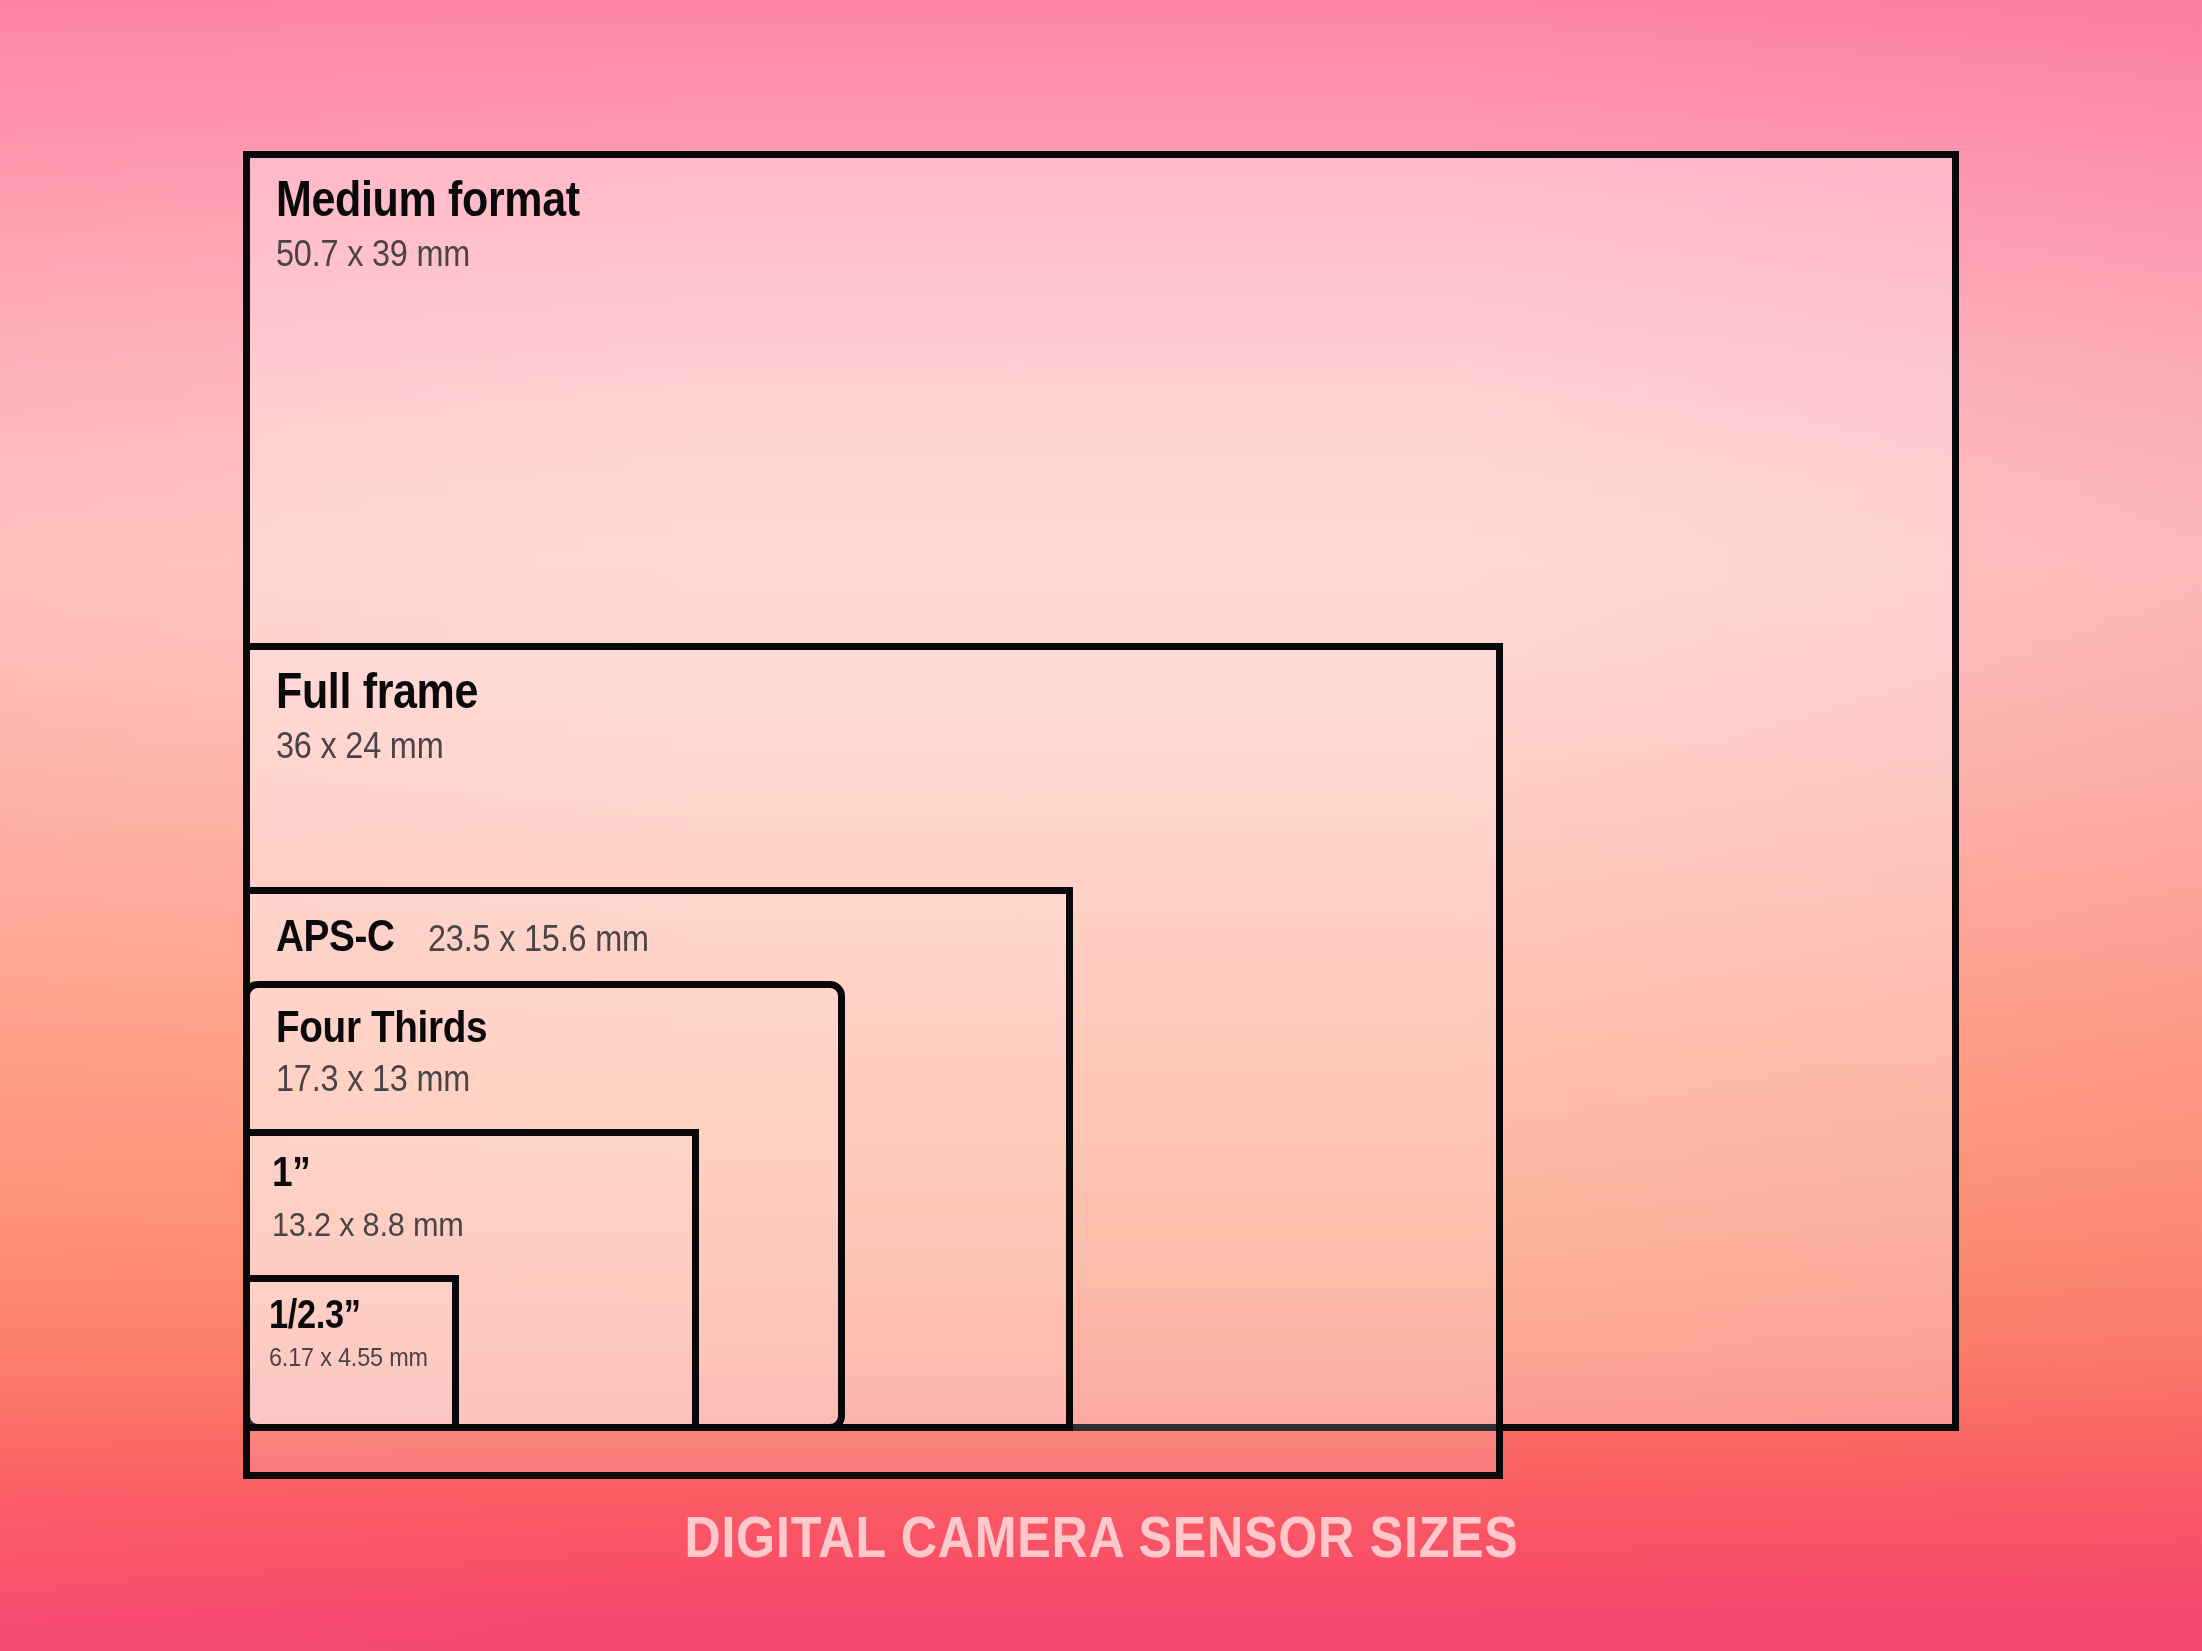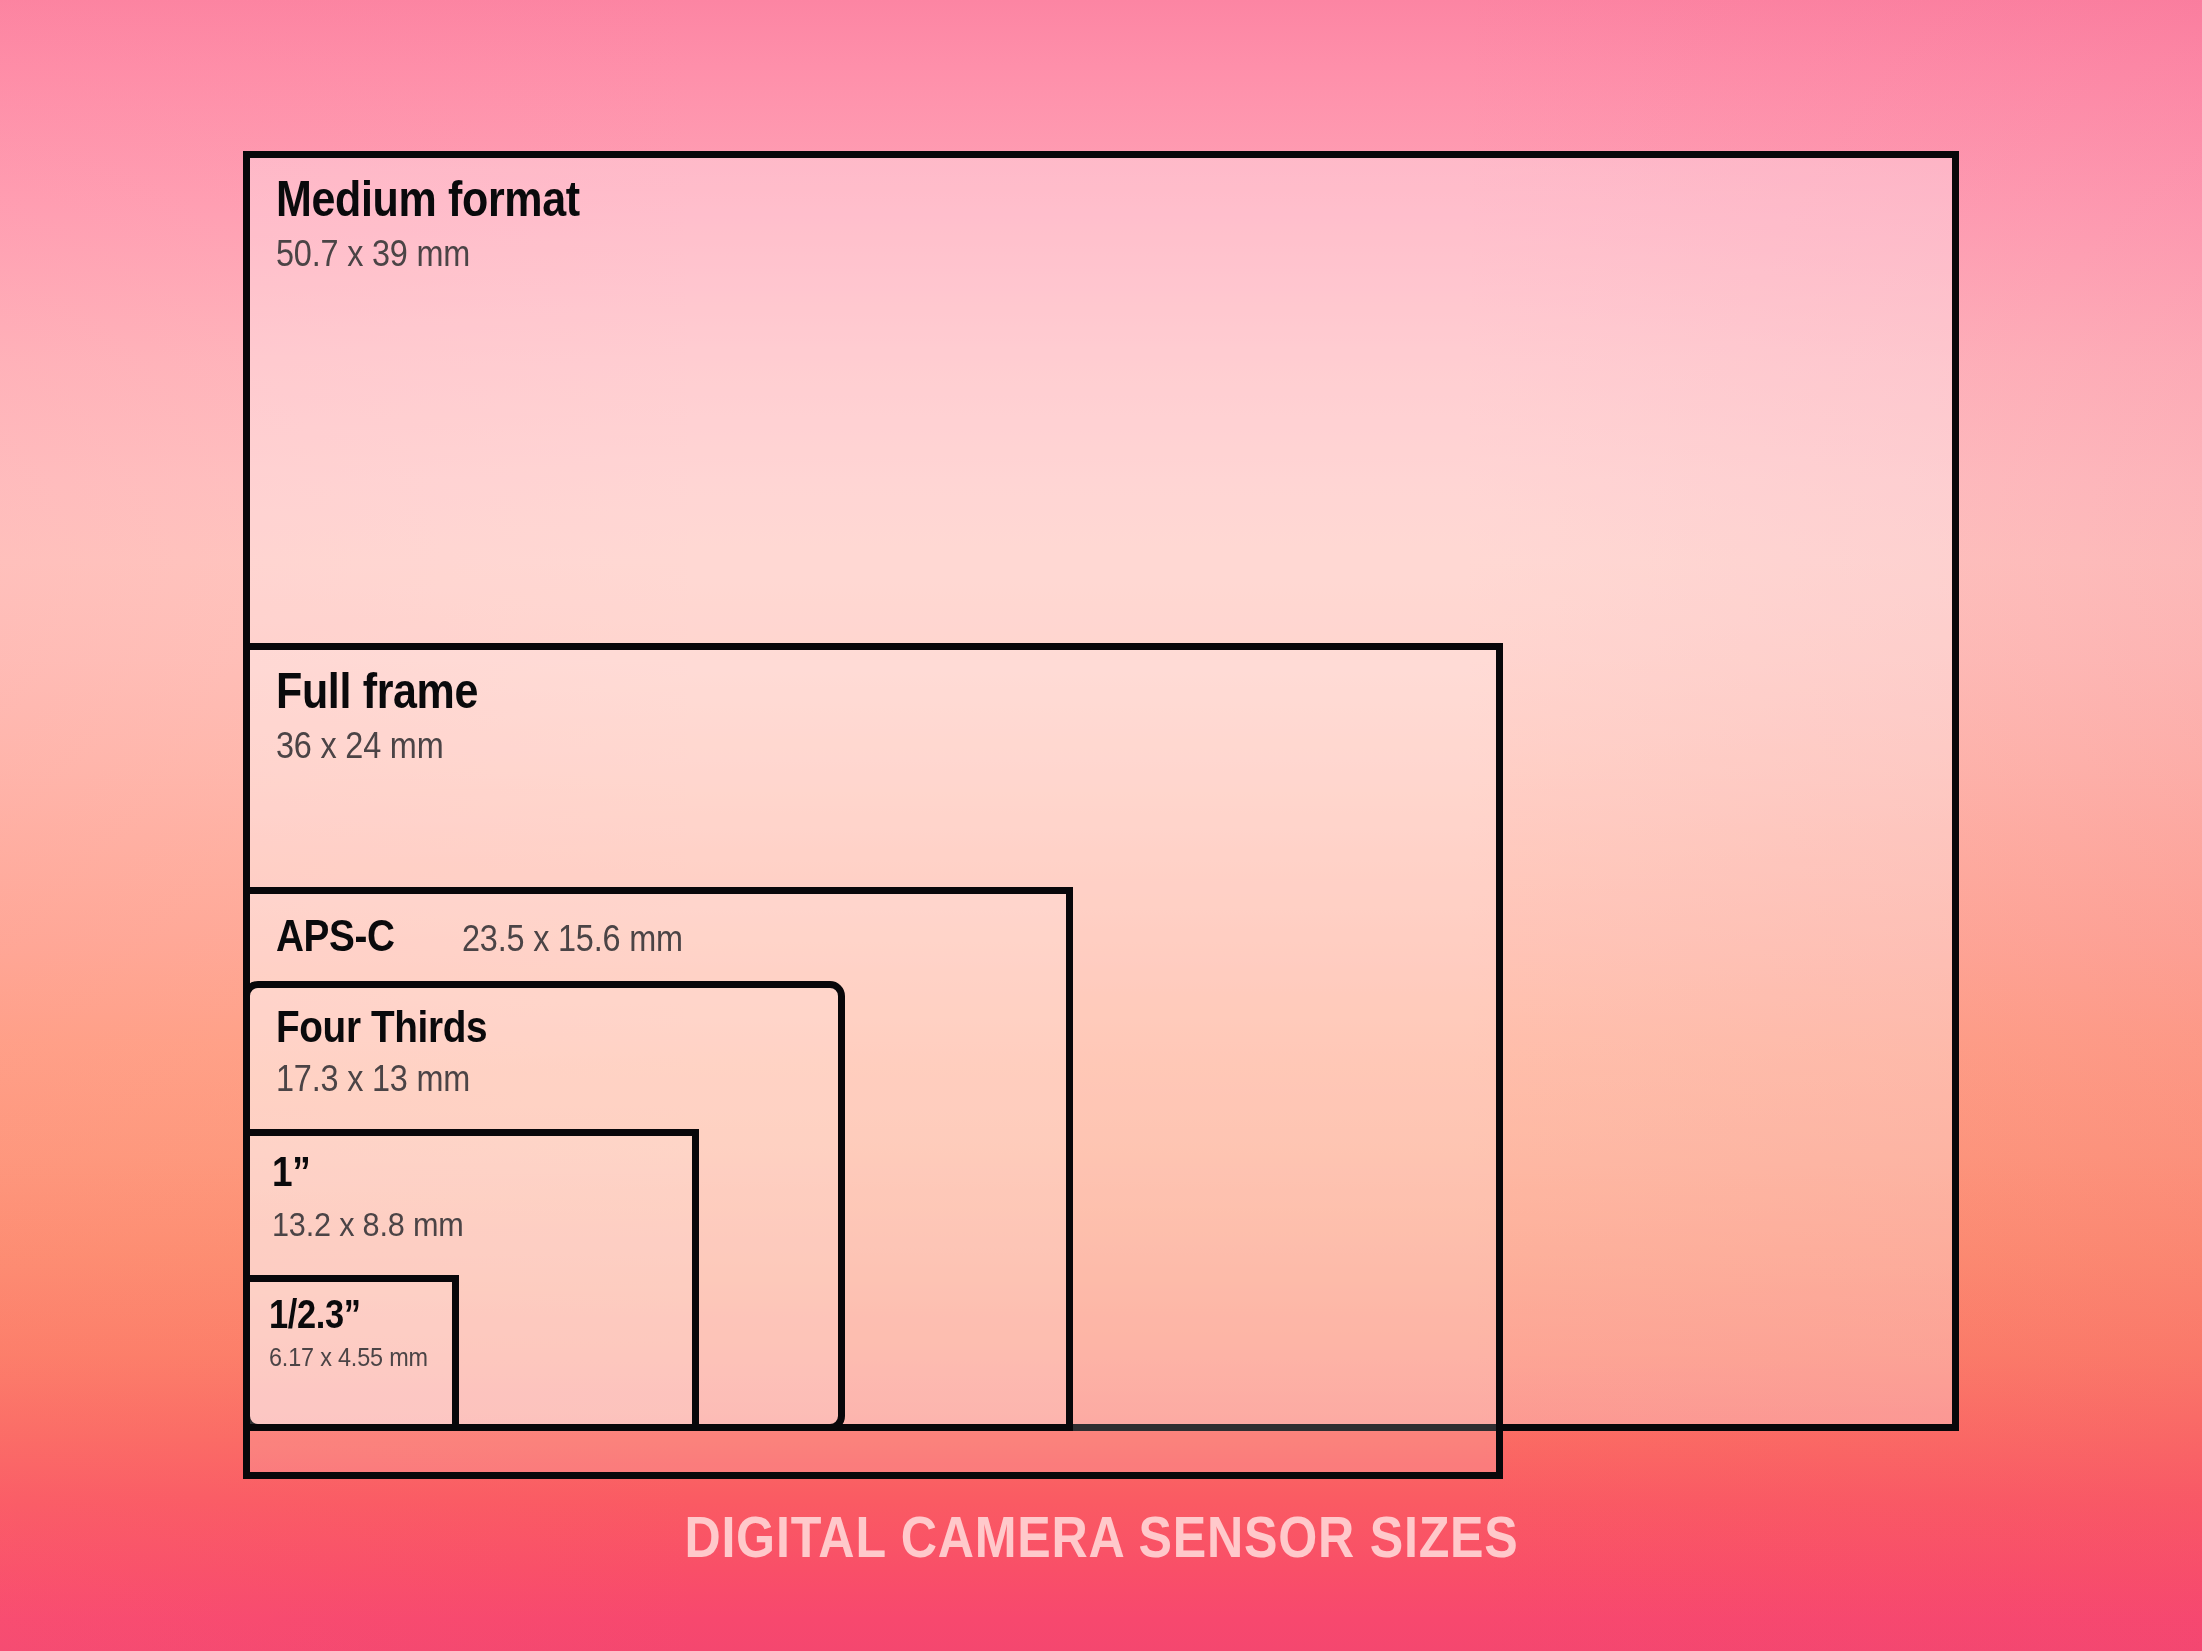--- a/index.html
+++ b/index.html
@@ -138,21 +138,21 @@
   #sensor-four-thirds    .s-dim   { font-size: 36px; margin-top: 12px; }
 
   #sensor-one-inch       .s-title { font-size: 43px; }
   #sensor-one-inch       .s-dim   { font-size: 34px; margin-top: 13.8px; }
 
   #sensor-one-over-2p3   .s-title { font-size: 40px; }
   #sensor-one-over-2p3   .s-dim   { font-size: 26px; margin-top: 10.3px; }
 
   #sensor-one-over-2p3 .sensor-label { left: 19px; top: 12px; }
   #sensor-one-inch     .sensor-label { left: 22.4px; top: 13.8px; }
-  #sensor-aps-c        .sensor-label { top: 19px; gap: 34px; }
+  #sensor-aps-c        .sensor-label { top: 19px; }
 
   
   #caption {
     position: absolute;
     left: 0;
     top: 1504px;
     width: 2203px;
     text-align: center;
     font-size: 57px;
     font-weight: 700;

